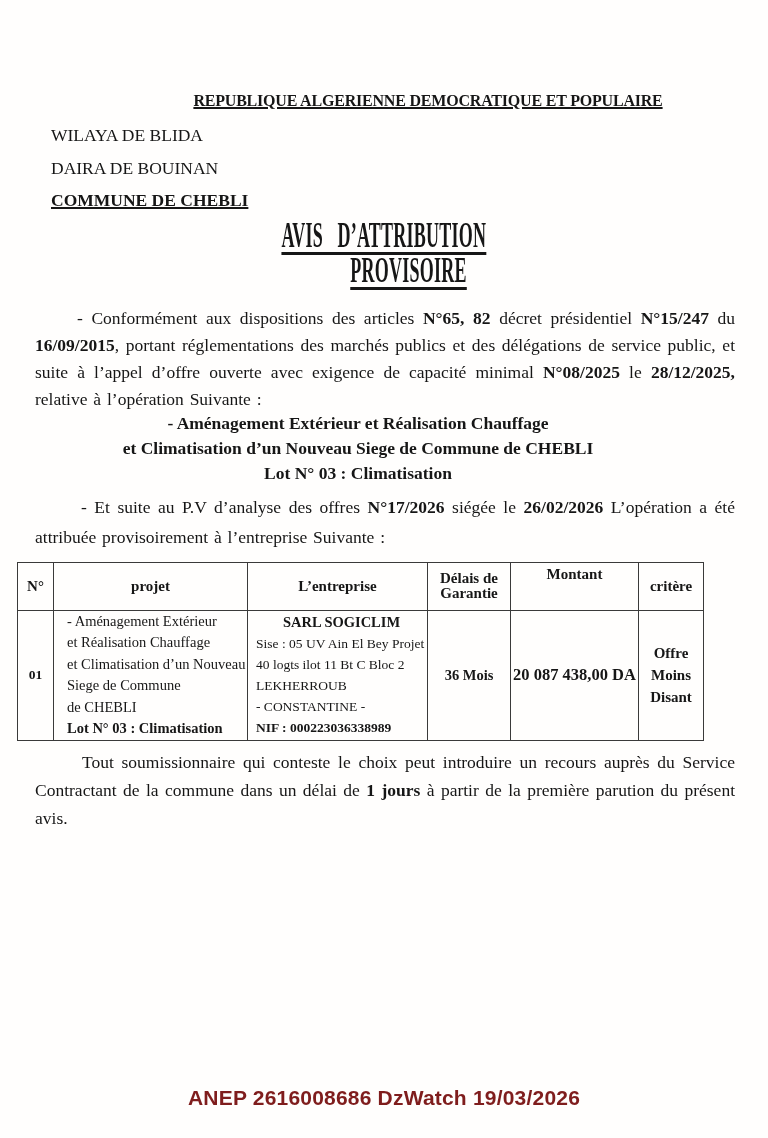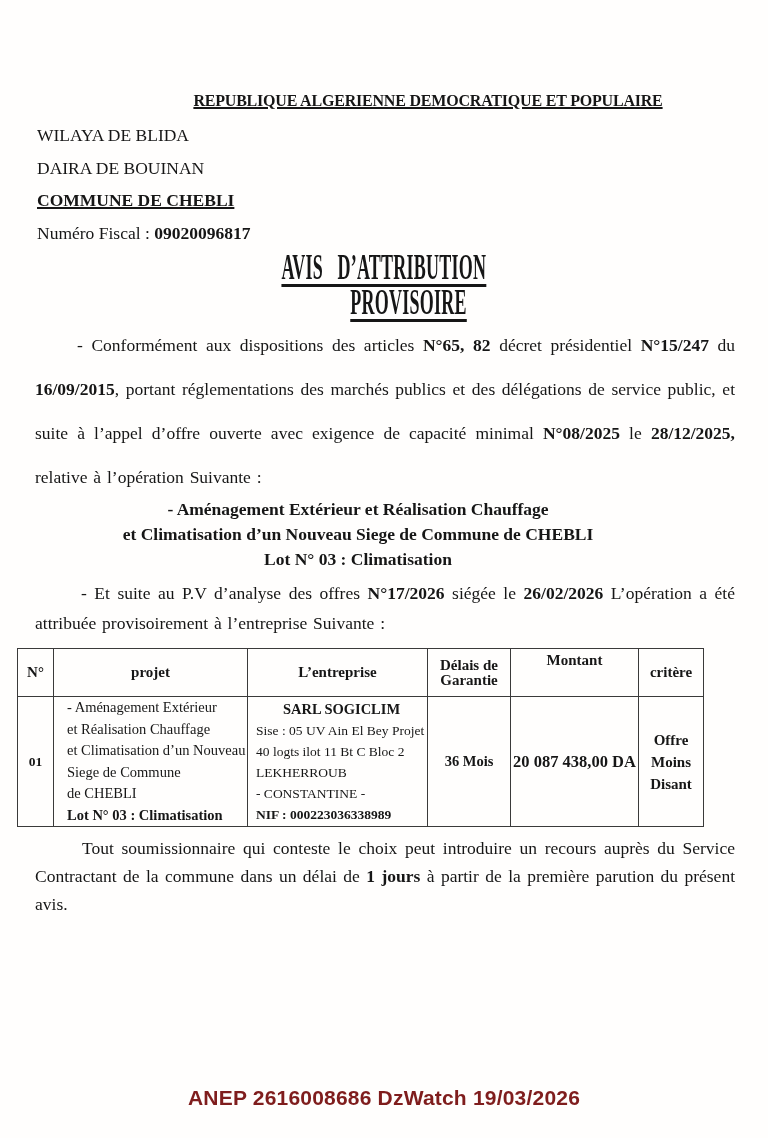--- a/index.html
+++ b/index.html
@@ -13,41 +13,41 @@
     overflow:hidden;
   }
 
   
   .republic { margin-top:92px; text-align:center; }
   .republic-inner {
     position:relative; left:44px;
     font-weight:bold; font-size:16px; letter-spacing:-0.2px;
     text-decoration:underline; text-decoration-thickness:1.5px;
   }
-  .org { margin:9px 0 0 37px; font-size:17.5px; }
+  .org { margin:9px 0 0 51px; font-size:17.5px; }
   .org-line { line-height:32.5px; }
   .commune { font-weight:bold; text-decoration:underline; text-decoration-thickness:1.5px; }
   .fiscal b { font-weight:bold; }
 
   
   .title-block { margin-top:2px; text-align:center; }
   .title-row { line-height:33px; height:35px; }
   .title-line {
     display:inline-block;
     font-weight:bold; font-size:36px; letter-spacing:0.5px;
     transform:scaleX(0.5); transform-origin:50% 50%;
     text-decoration:underline; text-decoration-thickness:3px; text-underline-offset:5px;
     white-space:nowrap;
   }
   .title-line2 { position:relative; left:25px; }
 
   
   .para { margin:0 33px 0 35px; text-align:justify; font-size:17.5px; word-spacing:1.5px; }
   .para b { font-weight:bold; }
-  .para-legal    { margin-top:2px; line-height:44px; text-indent:42px; }
+  .para-legal    { margin-top:16px; line-height:27px; text-indent:42px; }
   .para-award    { margin-top:6px;  line-height:30px;   text-indent:46px; }
   .para-recourse { margin-top:7px;  line-height:28px;   text-indent:47px; }
 
   .op-block {
     width:700px; margin:-2px 0 0 8px;
     text-align:center; font-weight:bold;
     font-size:17.5px; line-height:25px;
     white-space:pre-line;
   }
 
@@ -92,21 +92,20 @@
 <div class="page">
 
   <div class="republic">
     <span class="republic-inner">REPUBLIQUE ALGERIENNE DEMOCRATIQUE ET POPULAIRE</span>
   </div>
 
   <div class="org">
     <div class="org-line">WILAYA DE BLIDA</div>
     <div class="org-line">DAIRA DE BOUINAN</div>
     <div class="org-line commune">COMMUNE DE CHEBLI</div>
-    <div class="org-line fiscal"><span>Numéro Fiscal : </span><b>09020096817</b></div>
   </div>
 
   <div class="title-block">
     <div class="title-row">
       <span class="title-line">AVIS &nbsp; D’ATTRIBUTION</span>
     </div>
     <div class="title-row">
       <span class="title-line title-line2">PROVISOIRE</span>
     </div>
   </div>

